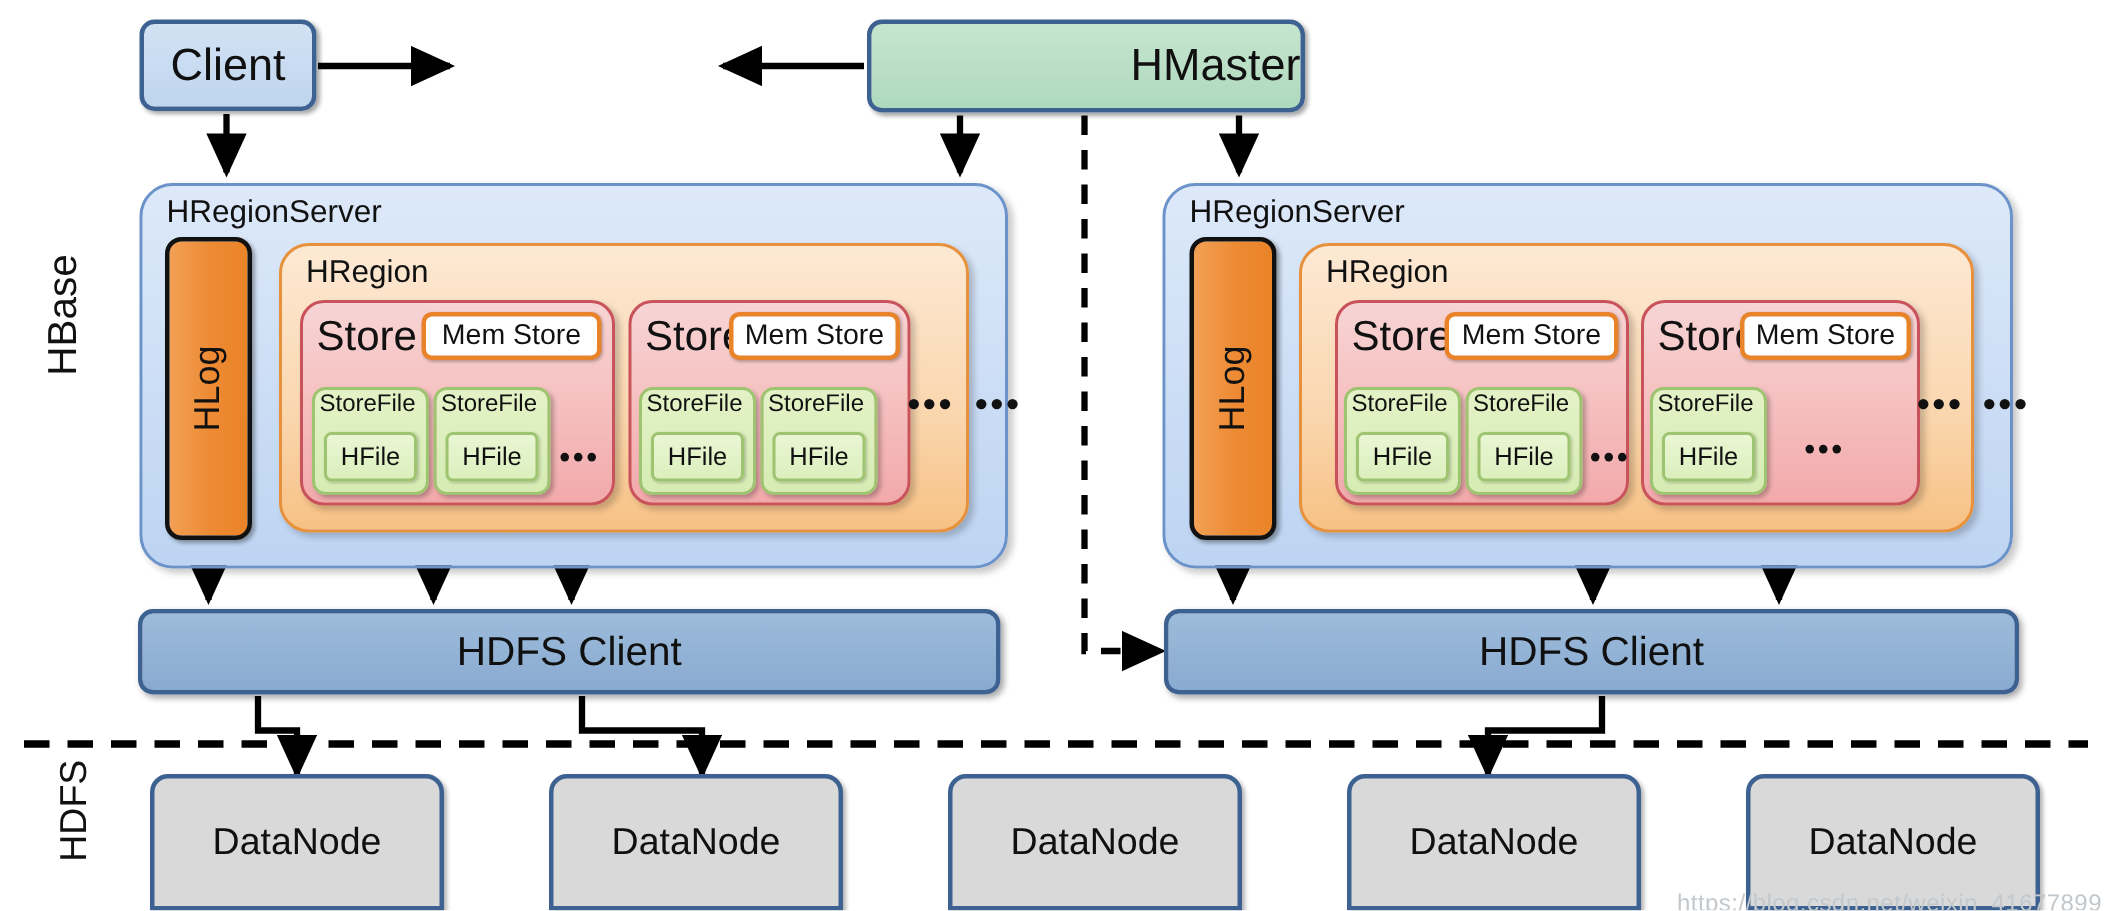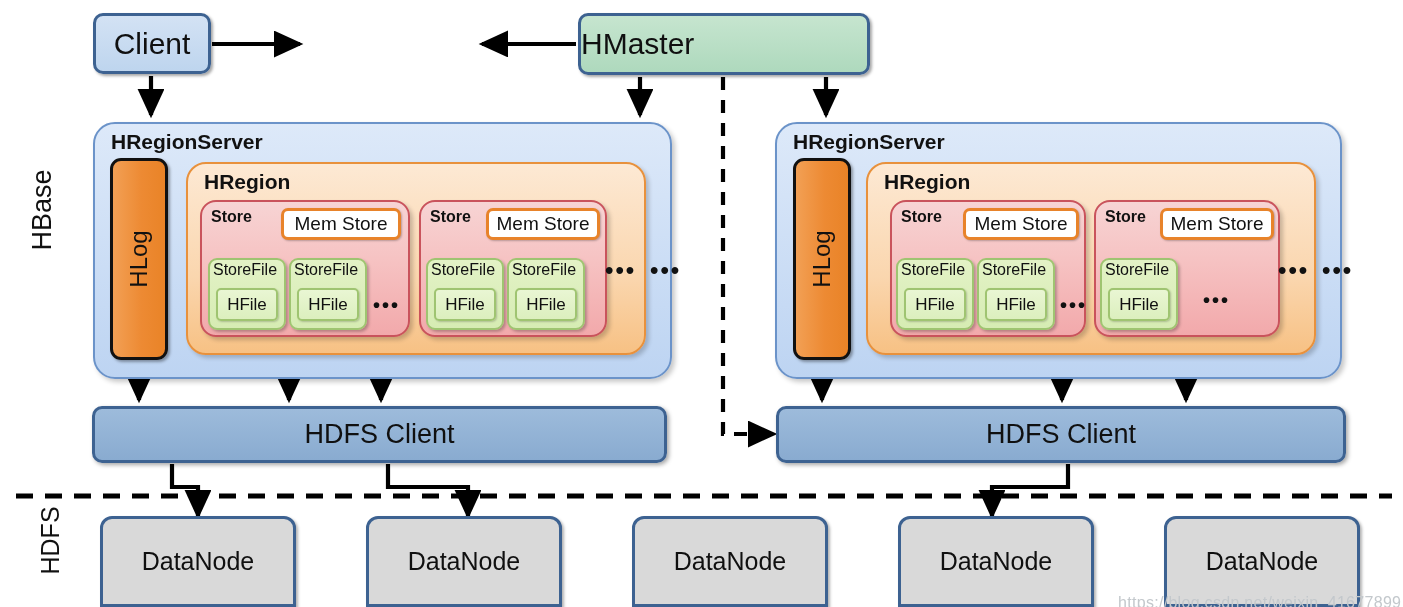--- a/index.html
+++ b/index.html
@@ -14,21 +14,21 @@
     background:linear-gradient(180deg,#d3e2f4 0%,#bed5ee 100%);
     border:3px solid #3d6291;border-radius:10px;
     box-shadow:2px 2px 3px rgba(0,0,0,.35);
     display:flex;align-items:center;justify-content:center;
     font-size:30px;color:#101010;
   }
   .hmaster-box{
     background:linear-gradient(180deg,#c6e5cf 0%,#aed9bd 100%);
     border:3px solid #3d6291;border-radius:10px;
     box-shadow:2px 2px 3px rgba(0,0,0,.35);
-    display:flex;align-items:center;justify-content:flex-start;
+    display:flex;align-items:center;justify-content:flex-end;
     font-size:30px;color:#101010;
   }
   .hdfsclient-box{
     background:linear-gradient(180deg,#9dbbdb 0%,#89abd0 100%);
     border:3px solid #3d6291;border-radius:10px;
     box-shadow:2px 2px 4px rgba(0,0,0,.35);
     display:flex;align-items:center;justify-content:center;
     font-size:27px;color:#101010;
   }
   .datanode-box{
@@ -44,48 +44,48 @@
   .zk-label{position:absolute;left:0;top:0;width:100%;height:100%;
     display:flex;align-items:center;justify-content:center;
     font-size:29px;color:#101010;}
 
   
   .hrs-box{
     background:linear-gradient(180deg,#dde9f9 0%,#bdd4f2 100%);
     border:2px solid #6b93c9;border-radius:22px;
     box-shadow:3px 3px 5px rgba(0,0,0,.22);
   }
-  .hrs-title{position:absolute;font-size:21px;color:#111;white-space:nowrap;font-weight:bold;}
+  .hrs-title{position:absolute;font-size:21px;color:#111;white-space:nowrap;}
 
   
   .hlog-box{
     background:linear-gradient(90deg,#f2a055 0%,#ed8a33 55%,#e98327 100%);
     border:3px solid #111;border-radius:11px;
     box-shadow:2px 2px 3px rgba(0,0,0,.35);
   }
   .hlog-text{position:absolute;left:50%;top:50%;
     transform:translate(-50%,-50%) rotate(-90deg);
     font-size:24px;color:#111;white-space:nowrap;}
 
   
   .hregion-box{
     background:linear-gradient(180deg,#fde8d2 0%,#fbd8b2 55%,#f8c versus 100%);
     background:linear-gradient(180deg,#fde9d4 0%,#fad6ae 60%,#f7c184 100%);
     border:2px solid #e8913c;border-radius:20px;
     box-shadow:3px 3px 4px rgba(0,0,0,.20);
   }
-  .hregion-title{position:absolute;font-size:21px;color:#111;white-space:nowrap;font-weight:bold;}
+  .hregion-title{position:absolute;font-size:21px;color:#111;white-space:nowrap;}
 
   
   .store-box{
     background:linear-gradient(180deg,#f7d4d4 0%,#f6c2c2 45%,#f2a9ab 100%);
     border:2px solid #c9535c;border-radius:16px;
     box-shadow:3px 3px 4px rgba(0,0,0,.20);
   }
-  .store-title{position:absolute;font-size:16px;color:#111;white-space:nowrap;font-weight:bold;}
+  .store-title{position:absolute;font-size:28px;color:#111;white-space:nowrap;}
 
   
   .memstore-box{
     background:#ffffff;border:3px solid #e8832a;border-radius:7px;
     display:flex;align-items:center;justify-content:center;
     font-size:19px;color:#111;white-space:nowrap;
     box-shadow:1px 1px 2px rgba(0,0,0,.25);
   }
 
   

